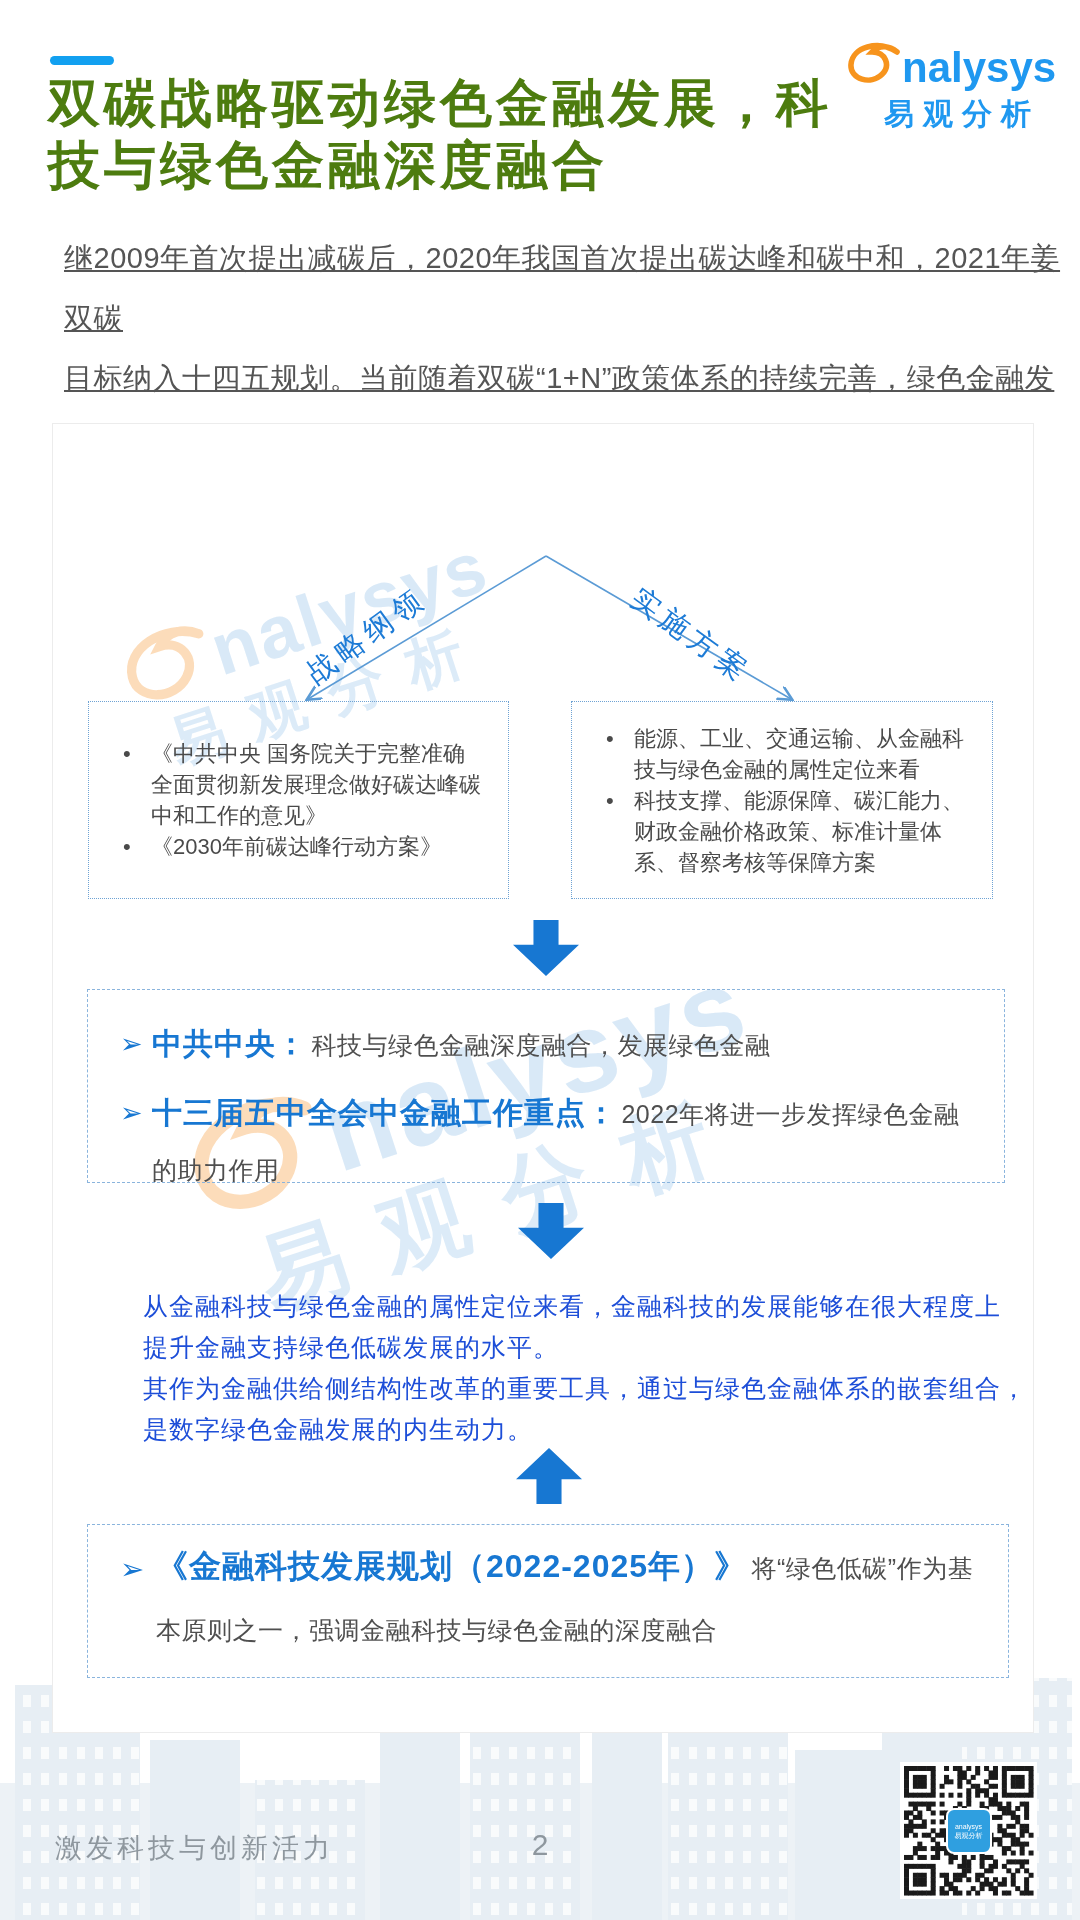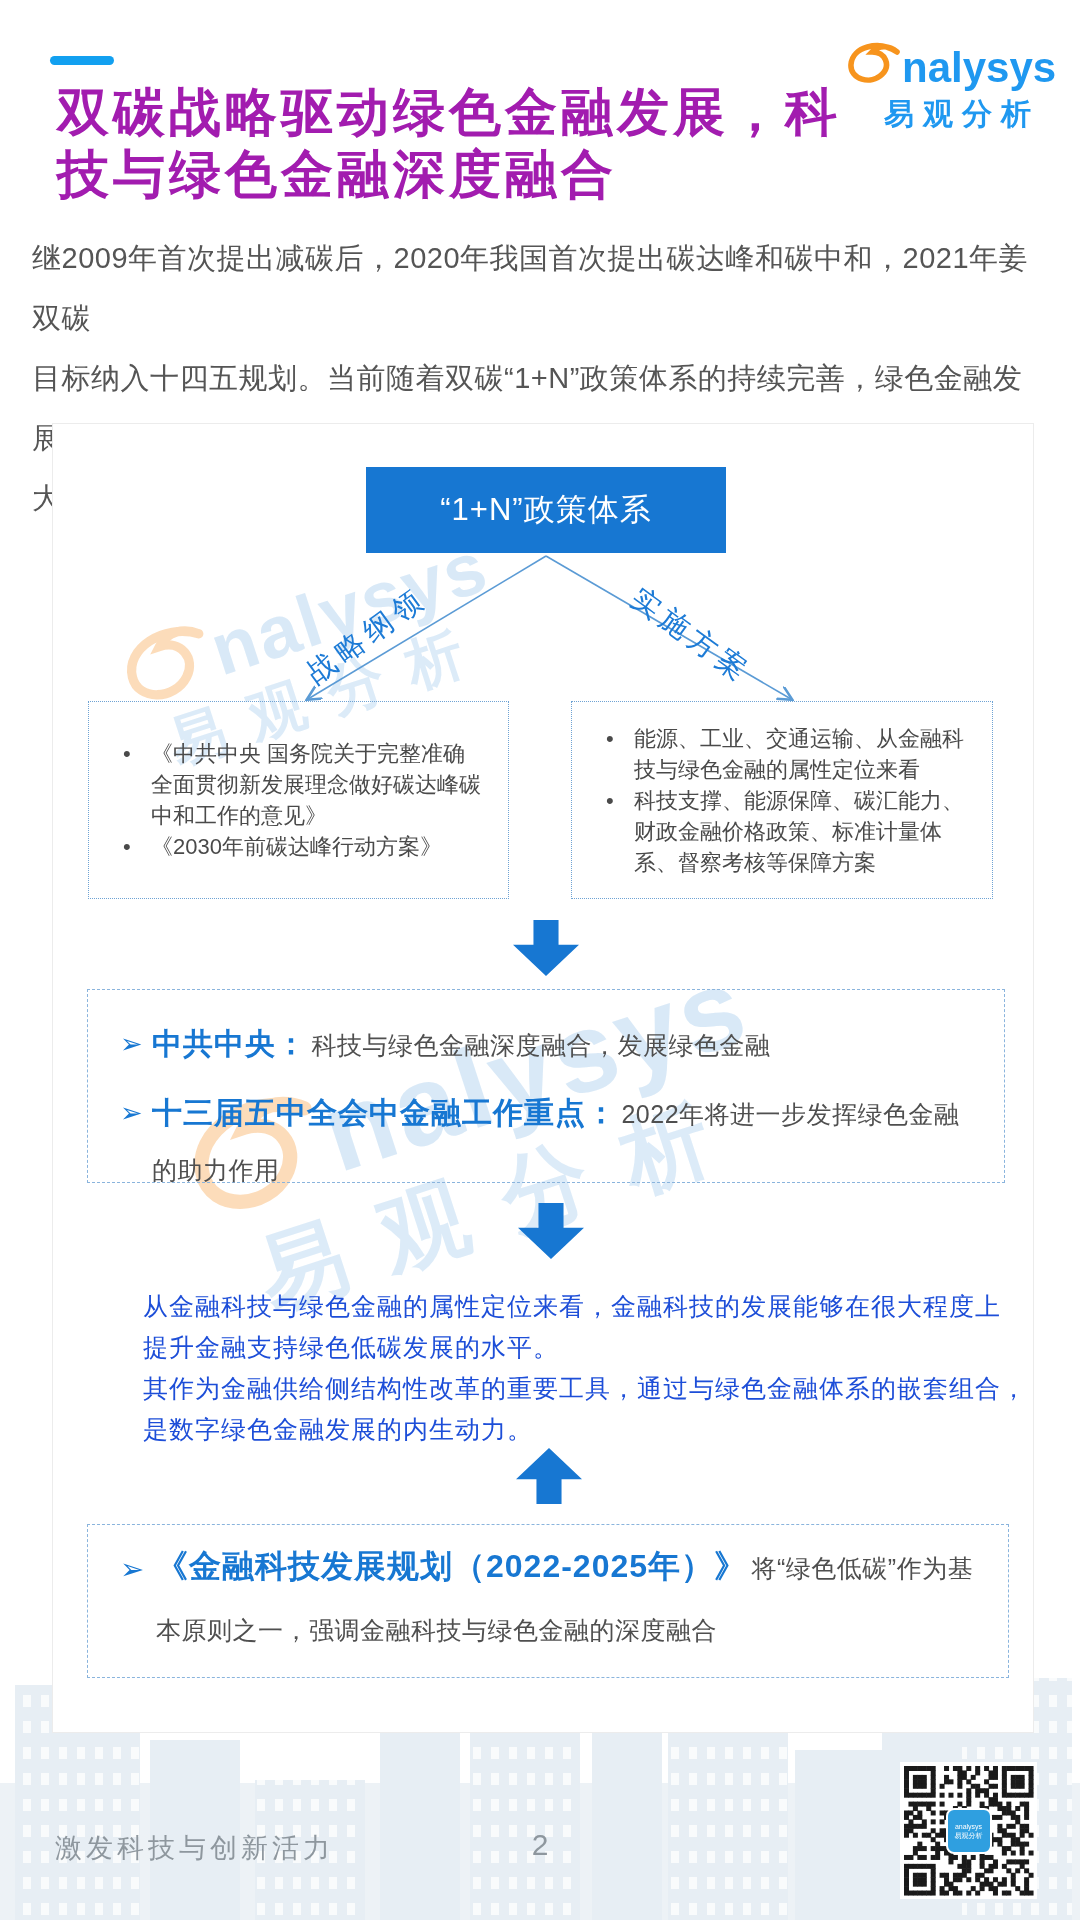--- a/index.html
+++ b/index.html
@@ -3,27 +3,27 @@
 <meta charset="utf-8">
 <style>
   html,body{margin:0;padding:0;}
   body{width:1080px;height:1920px;background:#ffffff;position:relative;overflow:hidden;
        font-family:"Liberation Sans","DejaVu Sans",sans-serif;}
   .abs{position:absolute;}
 
   
   .accent-bar{left:50px;top:56px;width:64px;height:9px;border-radius:5px;background:#12a0f0;}
   .page-title{left:48px;top:72px;width:810px;font-size:52px;line-height:62px;font-weight:700;
-              color:#a21caf;letter-spacing:4px;margin:9px;}
+              color:#4d7c0f;letter-spacing:4px;margin:0;}
   .logo{left:846px;top:42px;width:215px;}
   .logo-row{display:flex;align-items:flex-end;}
   .logo-en{color:#1f98f0;font-size:42px;font-weight:700;line-height:40px;letter-spacing:0px;}
   .logo-cn{color:#1f98f0;font-size:30px;font-weight:700;letter-spacing:9px;margin:6px 0 0 38px;}
 
-  .intro{left:32px;top:228px;width:1000px;font-size:29px;line-height:60px;color:#555555;letter-spacing:0.5px;}
+  .intro{left:64px;top:228px;width:1000px;font-size:29px;line-height:60px;color:#555555;letter-spacing:0.5px;text-decoration:underline;}
 
   
   .card{left:52px;top:423px;width:980px;height:1308px;background:#ffffff;border:1px solid #ececec;
         z-index:1;overflow:hidden;}
   .root-box{left:313px;top:43px;width:360px;height:86px;background:#1777d2;color:#ffffff;
             font-size:31px;letter-spacing:1px;display:flex;align-items:center;justify-content:center;}
   .connectors{left:0;top:129px;width:980px;height:152px;}
   .branch-label{font-size:29px;color:#1d7bd6;letter-spacing:6px;white-space:nowrap;}
   .branch-label.left{left:244px;top:192px;transform:rotate(-36deg);}
   .branch-label.right{left:568px;top:192px;transform:rotate(36deg);}
@@ -139,23 +139,20 @@
   <div class="abs wm wm-b">
     <div class="wm-row">
       <svg width="150" height="124" viewBox="0 0 90 74">
         <path d="M82 16 C52 -4 10 8 8 36 C6 60 40 70 58 52 C72 38 64 16 42 16 C54 4 70 6 82 16" fill="none" stroke="rgba(249,178,102,0.45)" stroke-width="9" stroke-linecap="round"></path>
       </svg>
       <span class="wm-en">nalysys</span>
     </div>
     <div class="wm-cn">易观分析</div>
   </div>
 
-  <div class="abs root-box">
-    <span>“1+N”政策体系</span>
-  </div>
 
   <svg class="abs connectors" viewBox="0 0 980 152" xmlns="http://www.w3.org/2000/svg">
     <defs>
       <marker id="ah" markerWidth="10" markerHeight="10" refX="8" refY="4.5" orient="auto">
         <path d="M0,0 L9,4.5 L0,9" fill="none" stroke="#5b9bd5" stroke-width="1.6"></path>
       </marker>
     </defs>
     <line x1="493" y1="3" x2="255" y2="146" stroke="#5b9bd5" stroke-width="1.6" marker-end="url(#ah)"></line>
     <line x1="493" y1="3" x2="738" y2="146" stroke="#5b9bd5" stroke-width="1.6" marker-end="url(#ah)"></line>
   </svg>

